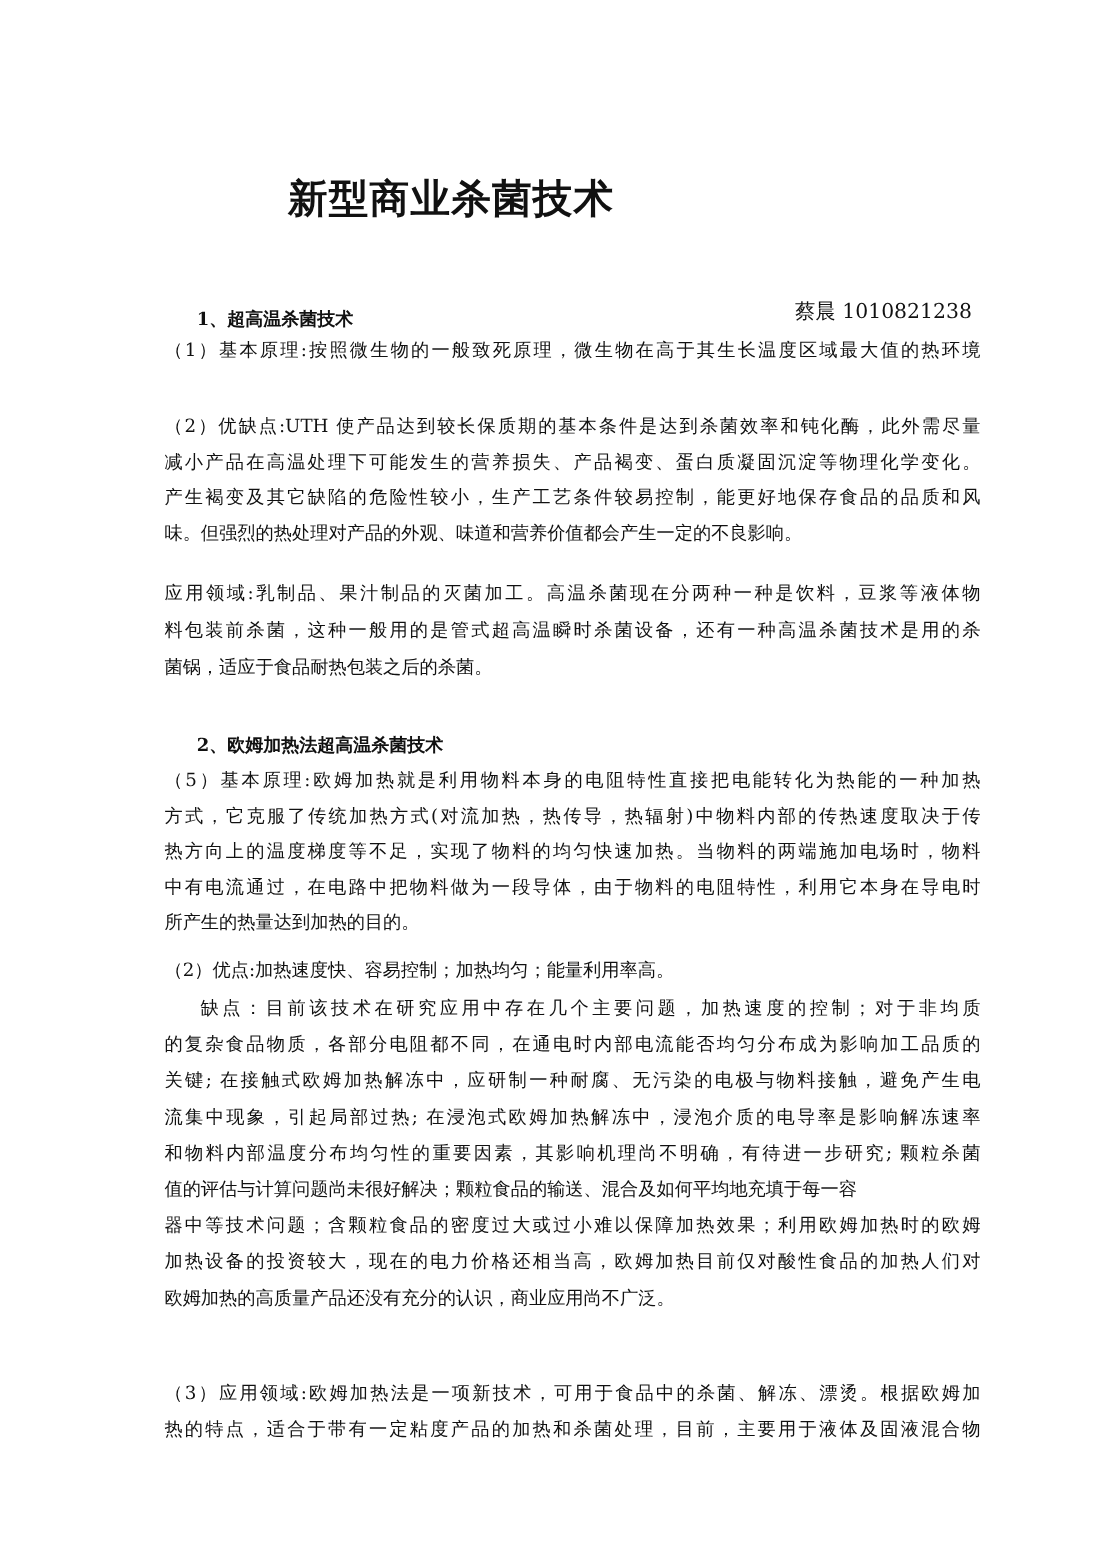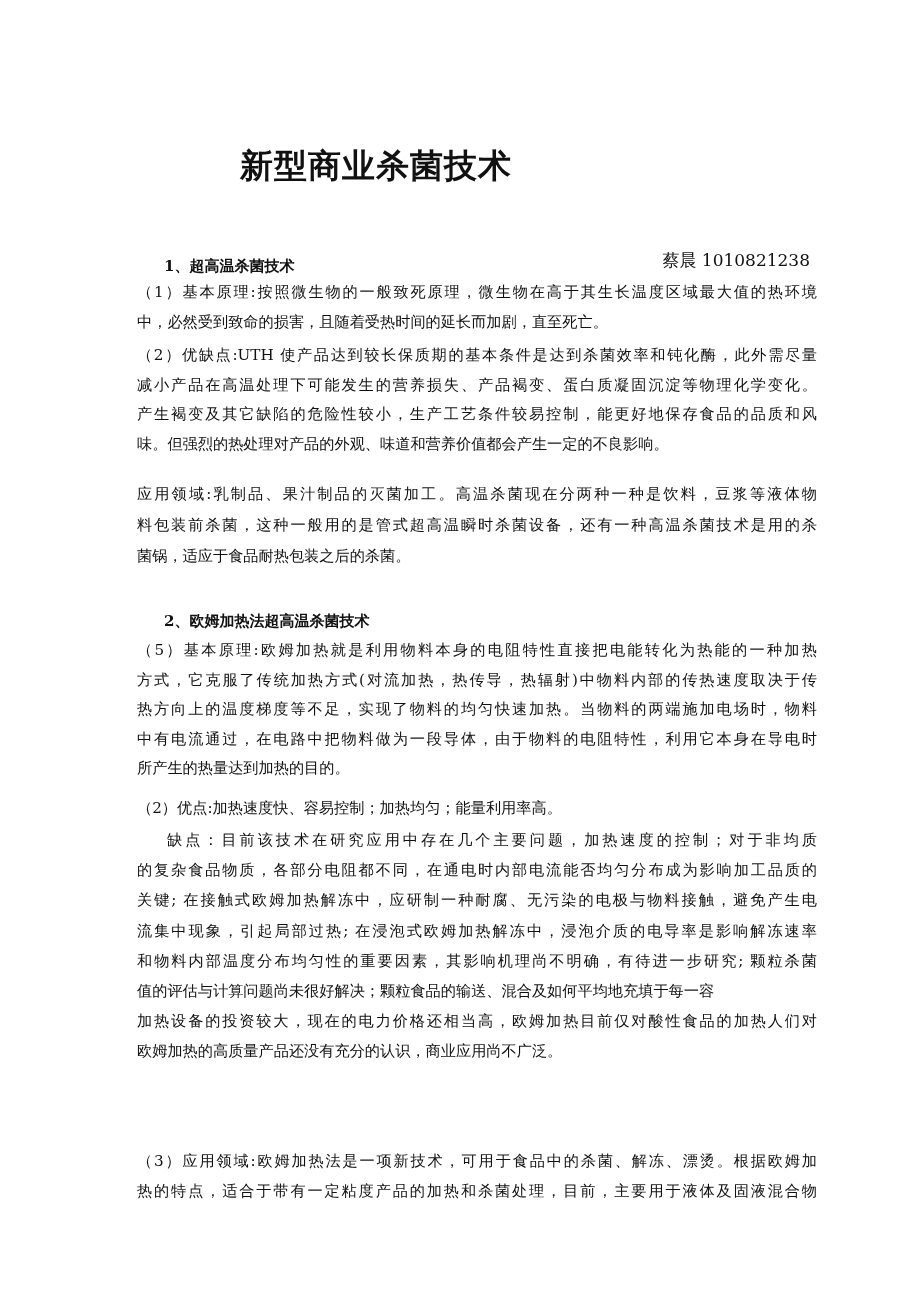--- a/index.html
+++ b/index.html
@@ -21,21 +21,20 @@
 
 <div class="page">
 
   <div class="title">新型商业杀菌技术</div>
   <div class="author">蔡晨 1010821238</div>
 
   <div class="h" style="top:254px;">1、超高温杀菌技术</div>
 
   <div class="p" style="top:278px;">
     <span class="line">（1）基本原理:按照微生物的一般致死原理，微生物在高于其生长温度区域最大值的热环境</span>
-    <span class="line last">中，必然受到致命的损害，且随着受热时间的延长而加剧，直至死亡。</span>
   </div>
 
   <div class="p" style="top:341px;">
     <span class="line">（2）优缺点:UTH 使产品达到较长保质期的基本条件是达到杀菌效率和钝化酶，此外需尽量</span>
     <span class="line">减小产品在高温处理下可能发生的营养损失、产品褐变、蛋白质凝固沉淀等物理化学变化。</span>
     <span class="line">产生褐变及其它缺陷的危险性较小，生产工艺条件较易控制，能更好地保存食品的品质和风</span>
     <span class="line last">味。但强烈的热处理对产品的外观、味道和营养价值都会产生一定的不良影响。</span>
   </div>
 
   <div class="p" style="top:479px; line-height:31px;">
@@ -58,20 +57,21 @@
     <span class="line last">（2）优点:加热速度快、容易控制；加热均匀；能量利用率高。</span>
   </div>
 
   <div class="p" style="top:825px; line-height:30.2px;">
     <span class="line indent">缺点：目前该技术在研究应用中存在几个主要问题，加热速度的控制；对于非均质</span>
     <span class="line">的复杂食品物质，各部分电阻都不同，在通电时内部电流能否均匀分布成为影响加工品质的</span>
     <span class="line">关键; 在接触式欧姆加热解冻中，应研制一种耐腐、无污染的电极与物料接触，避免产生电</span>
     <span class="line">流集中现象，引起局部过热; 在浸泡式欧姆加热解冻中，浸泡介质的电导率是影响解冻速率</span>
     <span class="line">和物料内部温度分布均匀性的重要因素，其影响机理尚不明确，有待进一步研究; 颗粒杀菌</span>
     <span class="line last">值的评估与计算问题尚未很好解决；颗粒食品的输送、混合及如何平均地充填于每一容</span>
+    <span class="line">器中等技术问题；含颗粒食品的密度过大或过小难以保障加热效果；利用欧姆加热时的欧姆</span>
     <span class="line">加热设备的投资较大，现在的电力价格还相当高，欧姆加热目前仅对酸性食品的加热人们对</span>
     <span class="line last">欧姆加热的高质量产品还没有充分的认识，商业应用尚不广泛。</span>
   </div>
 
   <div class="p" style="top:1103px;margin-top:44px;">
     <span class="line">（3）应用领域:欧姆加热法是一项新技术，可用于食品中的杀菌、解冻、漂烫。根据欧姆加</span>
     <span class="line">热的特点，适合于带有一定粘度产品的加热和杀菌处理，目前，主要用于液体及固液混合物</span>
   </div>
 
 </div>

